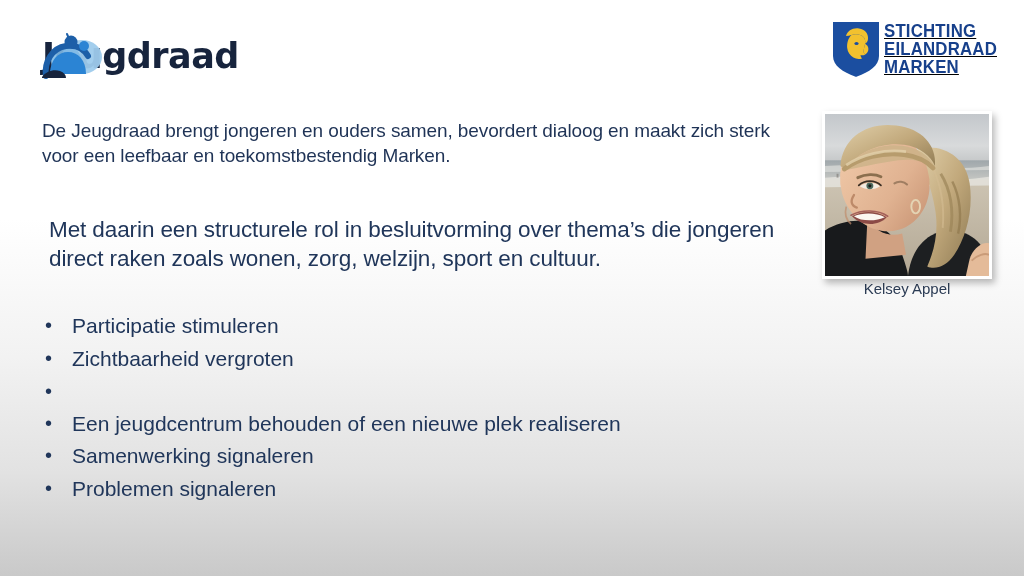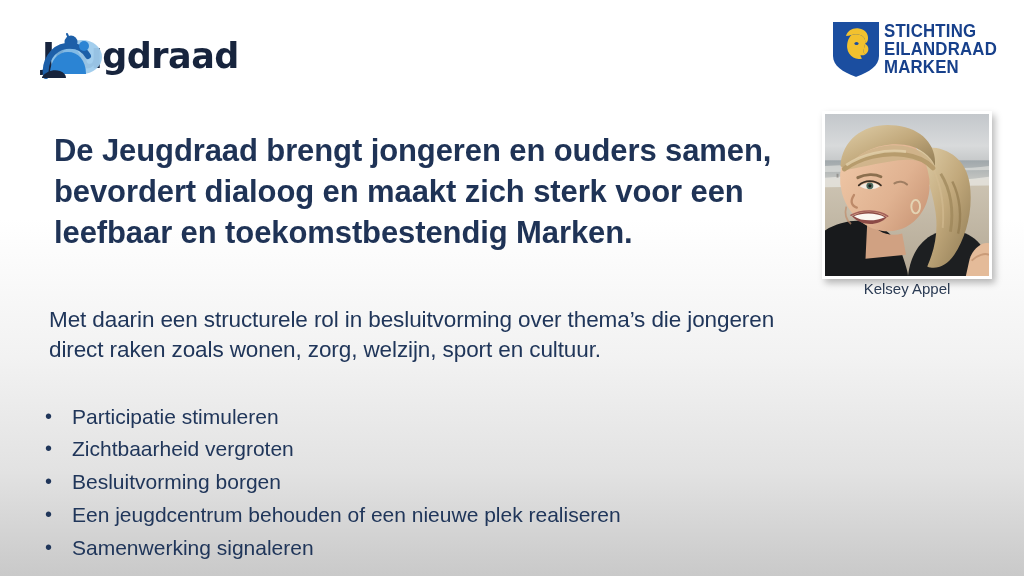--- a/index.html
+++ b/index.html
@@ -52,20 +52,21 @@
   }
 
   
   #eilandraad-logo {
     position: absolute;
     right: 22px;
     top: 20px;
     display: flex;
     align-items: center;
     gap: 3px;
+    text-decoration: underline;
   }
   #eilandraad-shield {
     width: 50px;
     height: 58px;
     flex: 0 0 auto;
   }
   #eilandraad-text {
     font-family: "Liberation Sans", sans-serif;
     font-weight: bold;
     font-size: 17.5px;
@@ -80,25 +81,25 @@
 
   
   #content {
     position: absolute;
     left: 42px;
     top: 118px;
     width: 748px;
   }
   #headline {
     font-family: "Liberation Sans", sans-serif;
-    font-weight: bold;
-    font-size: 31px;
+    font-weight: normal;
+    font-size: 19px;
     line-height: 1.33;
     color: #1f3356;
-    margin: 12px;
+    margin: 0;
     letter-spacing: -0.1px;
   }
   #intro-paragraph {
     font-family: "Liberation Sans", sans-serif;
     font-weight: normal;
     font-size: 22.5px;
     line-height: 1.33;
     color: #20365a;
     margin: 7px;
     padding-top: 39px;
@@ -225,32 +226,32 @@
       <li>
         <span class="bullet-dot">•</span>
         <span class="bullet-text">Participatie stimuleren</span>
       </li>
       <li>
         <span class="bullet-dot">•</span>
         <span class="bullet-text">Zichtbaarheid vergroten</span>
       </li>
       <li>
         <span class="bullet-dot">•</span>
-        <span class="bullet-text">Besluitvorming borgen</span>
       </li>
       <li>
         <span class="bullet-dot">•</span>
         <span class="bullet-text">Een jeugdcentrum behouden of een nieuwe plek realiseren</span>
       </li>
       <li>
         <span class="bullet-dot">•</span>
         <span class="bullet-text">Samenwerking signaleren</span>
       </li>
       <li>
         <span class="bullet-dot">•</span>
+        <span class="bullet-text">Problemen signaleren</span>
       </li>
     </ul>
   </div>
 
   <div id="portrait-block">
     <div id="portrait-frame">
       <svg id="portrait-photo" viewBox="0 0 170 168" preserveAspectRatio="xMidYMid slice">
         <defs>
           <linearGradient id="skyGrad" x1="0" y1="0" x2="0" y2="1">
             <stop offset="0%" stop-color="#c3c7cb"></stop>

